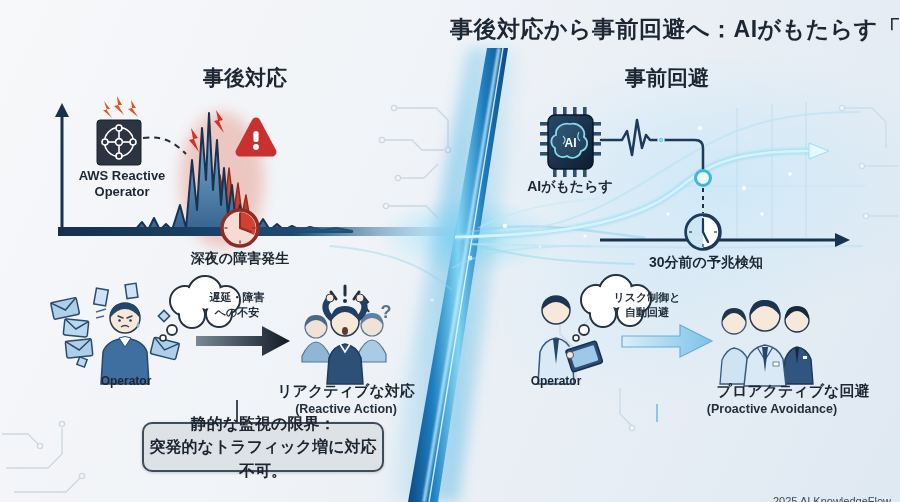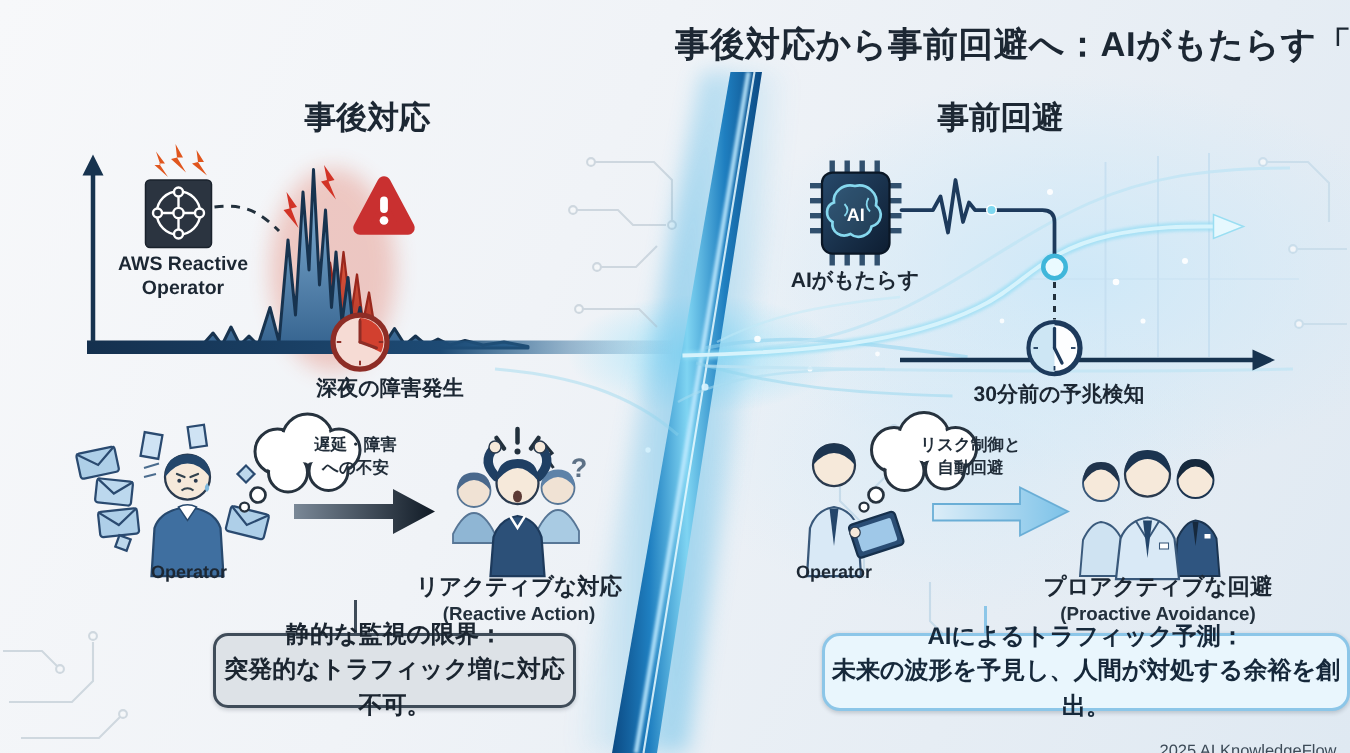--- a/index.html
+++ b/index.html
@@ -434,45 +434,41 @@
 <div class="txt title">事後対応から事前回避へ：AIがもたらす「時間の猶予」</div>
 
 <div class="txt sec-header center" style="left:245px;top:64px;">事後対応</div>
 <div class="txt sec-header center" style="left:667px;top:64px;">事前回避</div>
 
 <div class="txt icon-label center" style="left:122px;top:168px;">
   <div>AWS Reactive</div>
   <div>Operator</div>
 </div>
 
-<div class="txt event-label center" style="left:240px;top:250px;margin-left:20px;">深夜の障害発生</div>
+<div class="txt event-label center" style="left:240px;top:250px;">深夜の障害発生</div>
 <div class="txt event-label center" style="left:570px;top:178px;">AIがもたらす</div>
 <div class="txt event-label center" style="left:706px;top:254px;text-align:center;">30分前の予兆検知</div>
 
 <div class="txt bubble-text center" style="left:207px;top:290px;">
   <div>遅延・障害</div>
   <div>への不安</div>
 </div>
 <div class="txt bubble-text center" style="left:617px;top:290px;">
   <div>リスク制御と</div>
   <div>自動回避</div>
 </div>
 
 <div class="txt operator-label center" style="left:126px;top:374px;">Operator</div>
 <div class="txt operator-label center" style="left:556px;top:374px;">Operator</div>
 
 <div class="txt action-title center" style="left:346px;top:382px;">リアクティブな対応</div>
 <div class="txt action-sub center" style="left:346px;top:402px;">(Reactive Action)</div>
-<div class="txt action-title center" style="left:772px;top:382px;">プロアクティブな回避</div>
+<div class="txt action-title center" style="left:793px;top:382px;">プロアクティブな回避</div>
 <div class="txt action-sub center" style="left:772px;top:402px;text-align:right;">(Proactive Avoidance)</div>
 
 <div class="note-box note-left">
   <div>静的な監視の限界：</div>
   <div>突発的なトラフィック増に対応不可。</div>
 </div>
-<div class="note-box note-right">
-  <div>AIによるトラフィック予測：</div>
-  <div>未来の波形を予見し、人間が対処する余裕を創出。</div>
+
+<div class="watermark">2025 AI KnowledgeFlow</div>
+
 </div>
 
-<div class="watermark">2025 AI KnowledgeFlow</div>
-
-</div>
-
 </body></html>

